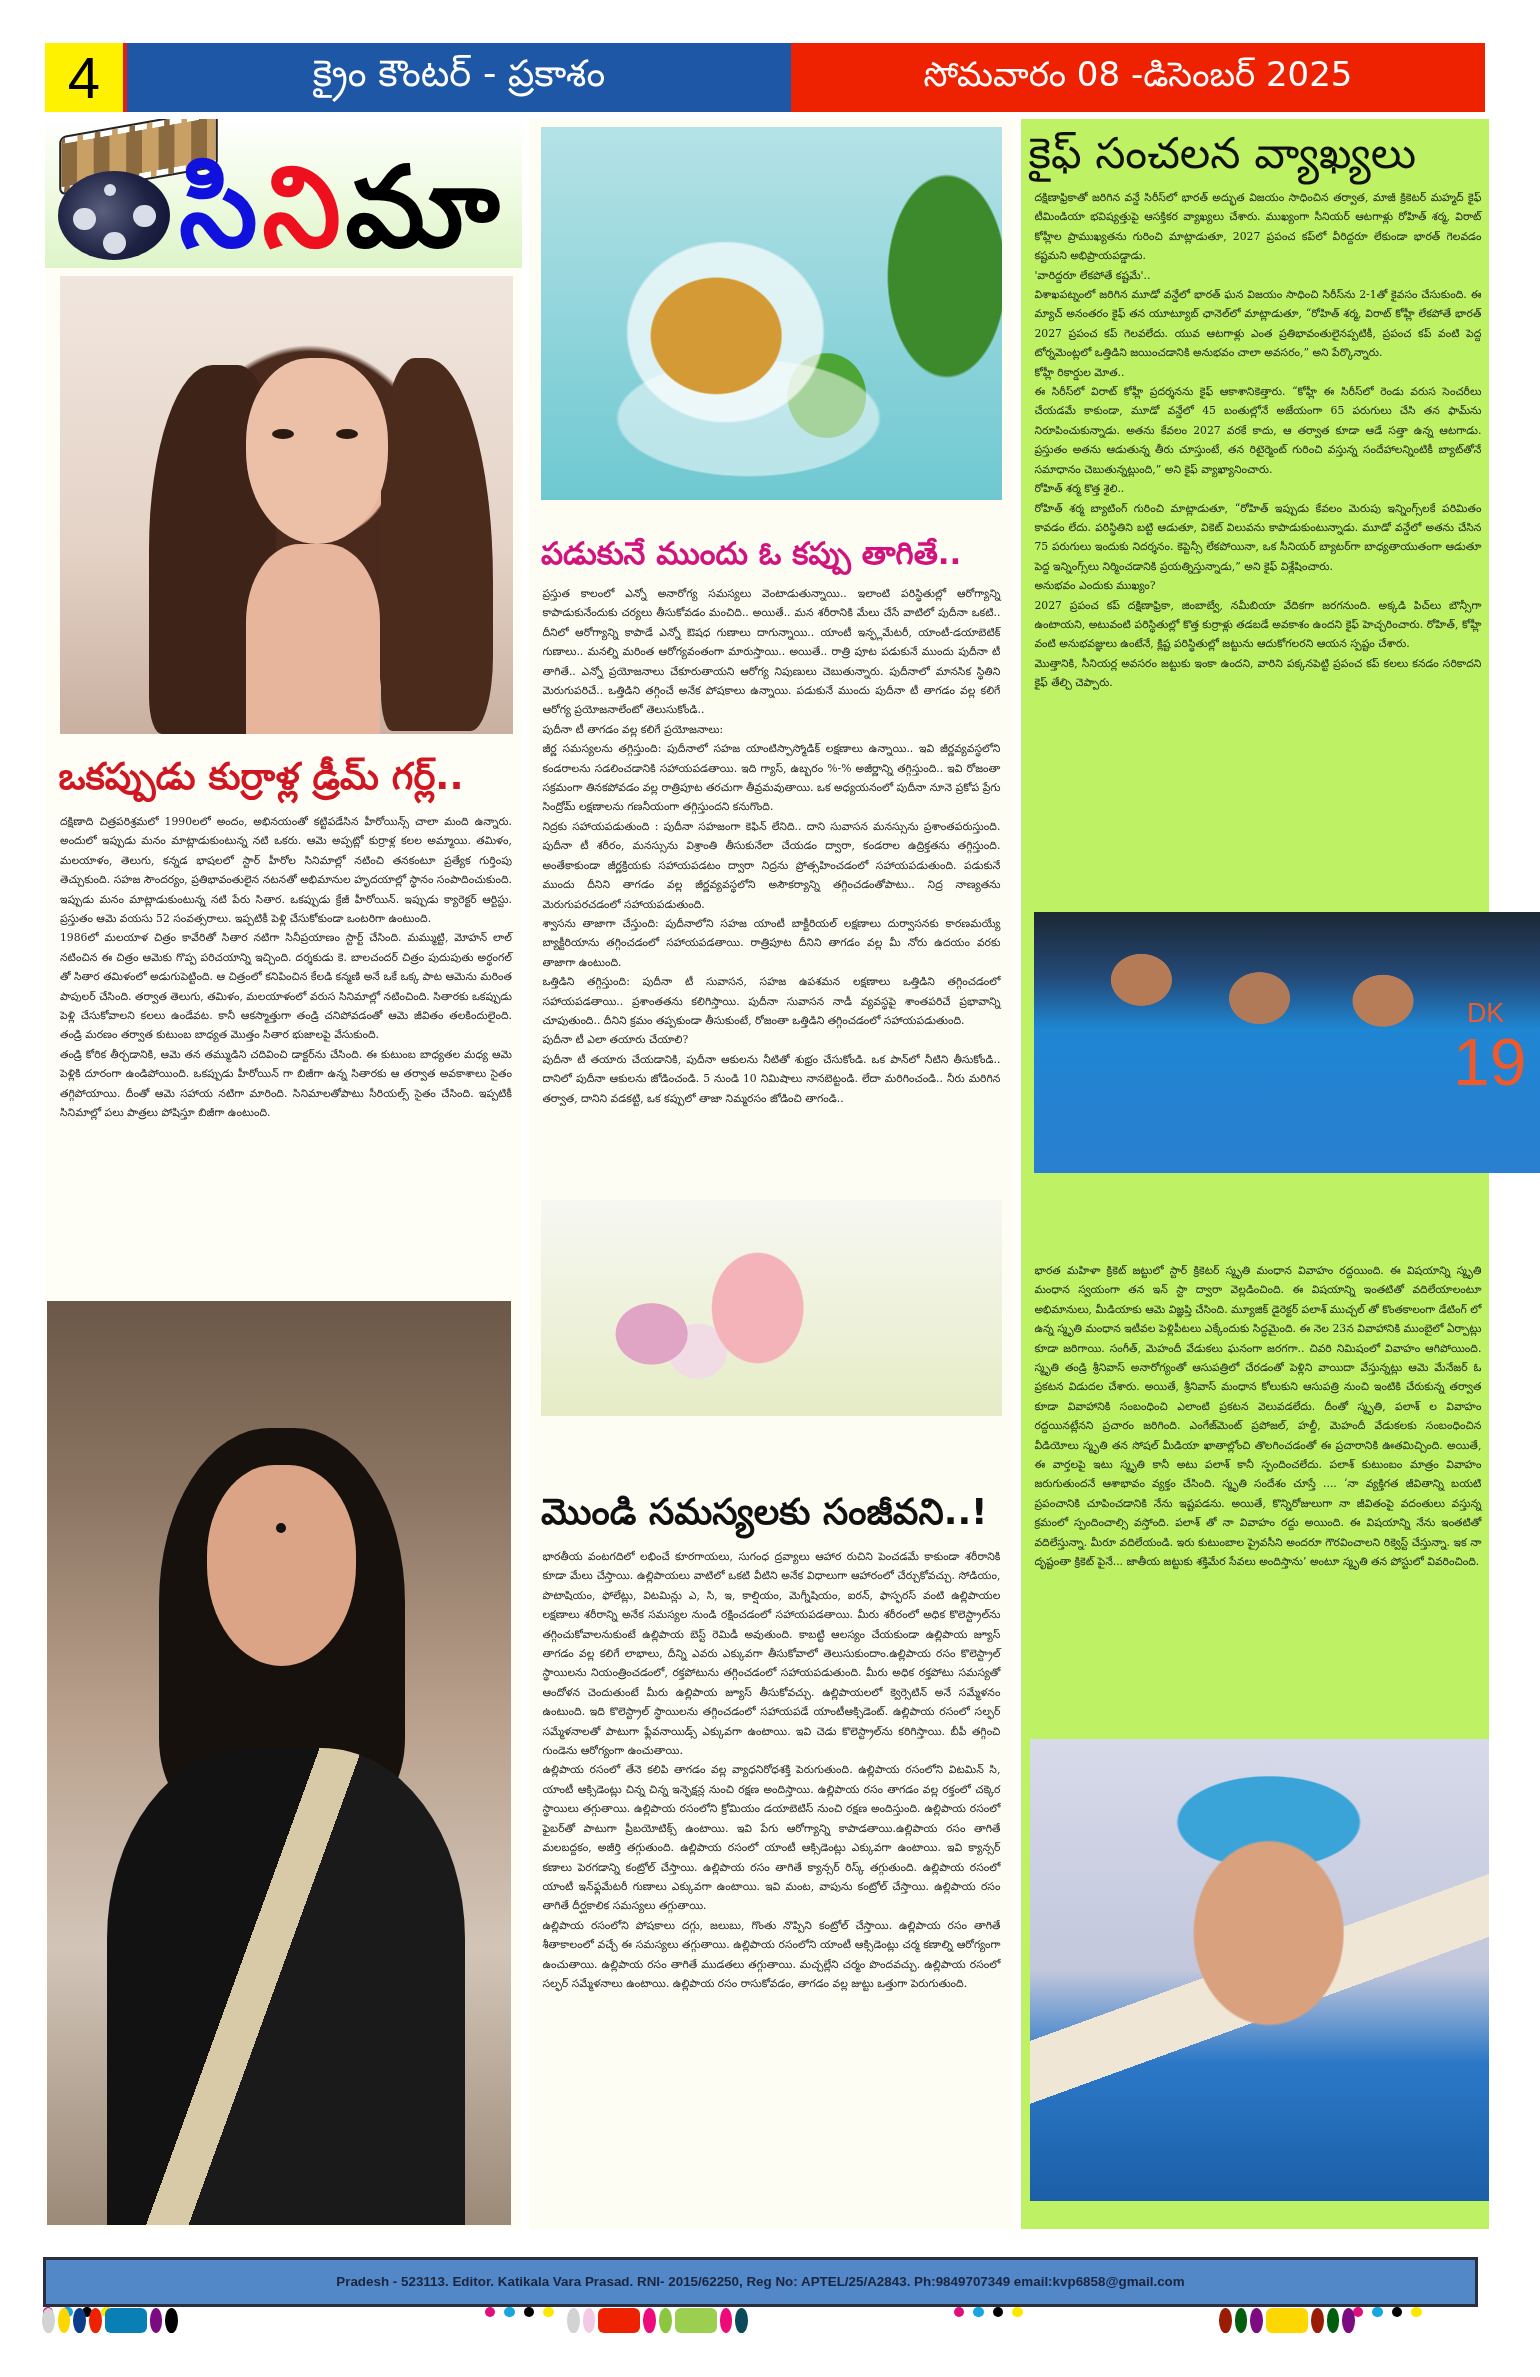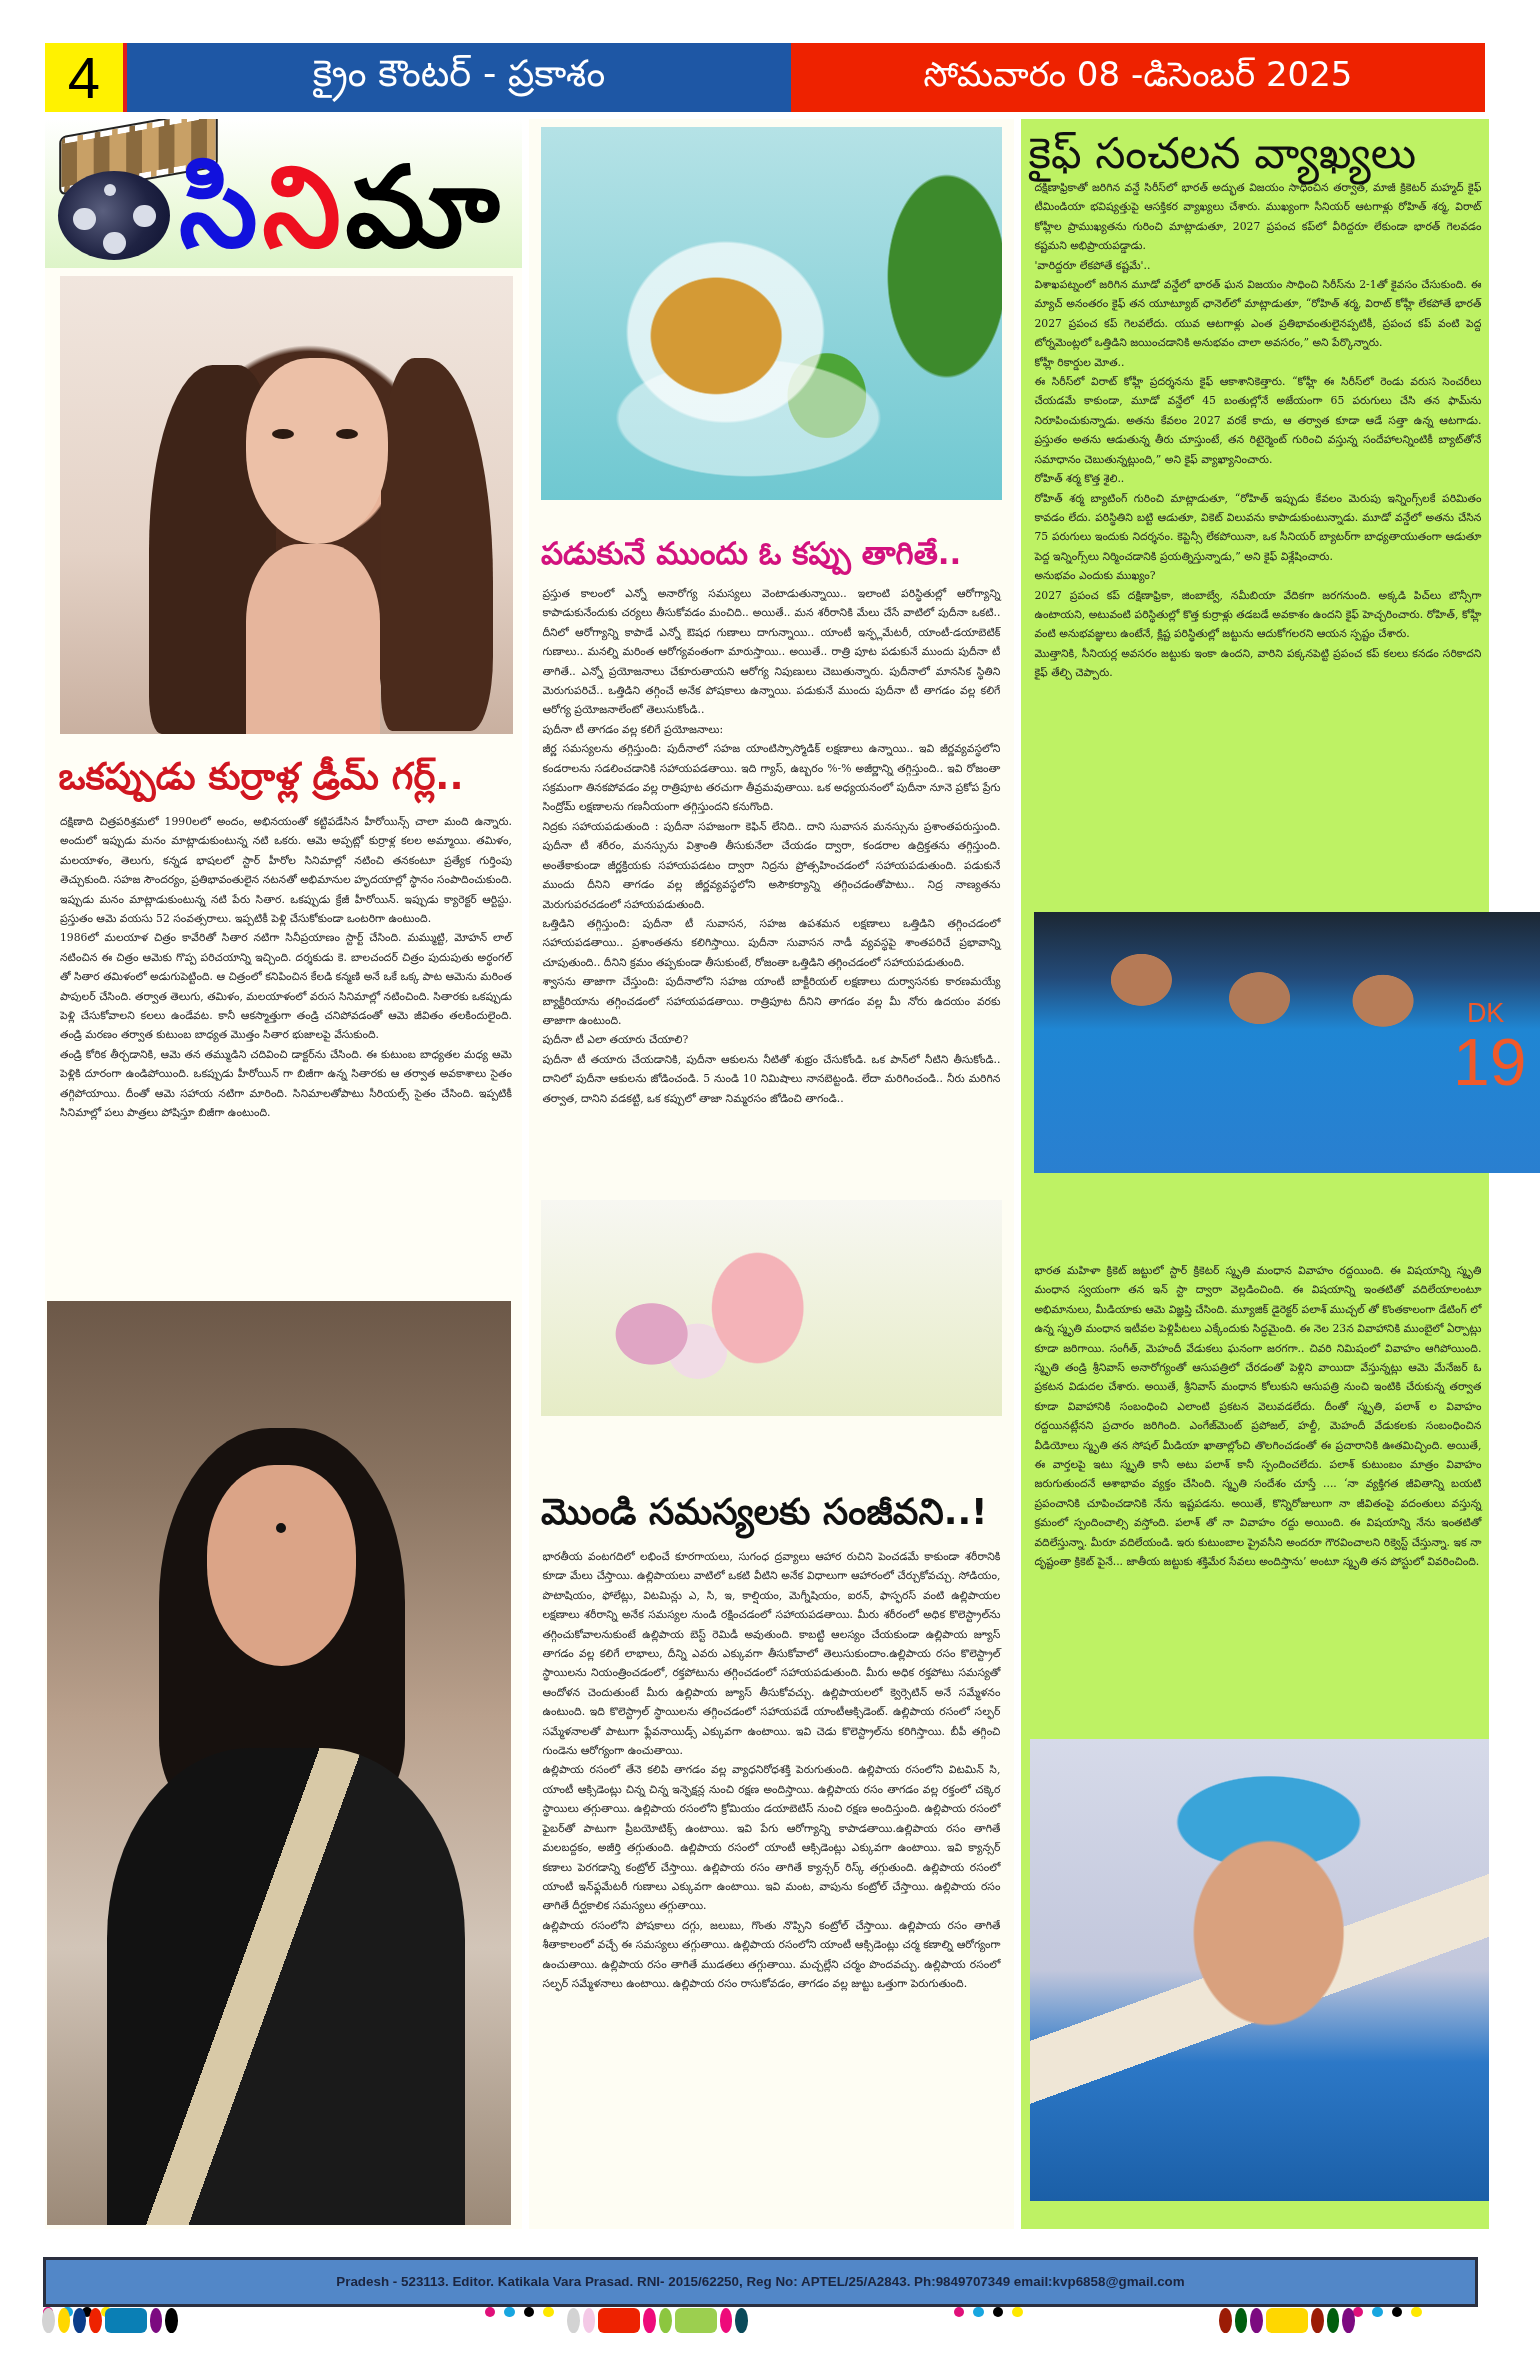--- a/index.html
+++ b/index.html
@@ -145,41 +145,41 @@
 <div class="col col-mid">
   <div class="photo ph-tea"></div>
 
   <div class="headline hl-pink" style="left:12px;top:417px;font-size:31px;">పడుకునే ముందు ఓ కప్పు తాగితే..</div>
 
   <div class="body" style="left:13.4px;top:465px;width:458px;">
     <p>ప్రస్తుత కాలంలో ఎన్నో అనారోగ్య సమస్యలు వెంటాడుతున్నాయి.. ఇలాంటి పరిస్థితుల్లో ఆరోగ్యాన్ని కాపాడుకునేందుకు చర్యలు తీసుకోవడం మంచిది.. అయితే.. మన శరీరానికి మేలు చేసే వాటిలో పుదీనా ఒకటి.. దీనిలో ఆరోగ్యాన్ని కాపాడే ఎన్నో ఔషధ గుణాలు దాగున్నాయి.. యాంటీ ఇన్ఫ్లమేటరీ, యాంటీ-డయాబెటిక్ గుణాలు.. మనల్ని మరింత ఆరోగ్యవంతంగా మారుస్తాయి.. అయితే.. రాత్రి పూట పడుకునే ముందు పుదీనా టీ తాగితే.. ఎన్నో ప్రయోజనాలు చేకూరుతాయని ఆరోగ్య నిపుణులు చెబుతున్నారు. పుదీనాలో మానసిక స్థితిని మెరుగుపరిచే.. ఒత్తిడిని తగ్గించే అనేక పోషకాలు ఉన్నాయి. పడుకునే ముందు పుదీనా టీ తాగడం వల్ల కలిగే ఆరోగ్య ప్రయోజనాలేంటో తెలుసుకోండి..</p>
     <p>పుదీనా టీ తాగడం వల్ల కలిగే ప్రయోజనాలు:</p>
     <p>జీర్ణ సమస్యలను తగ్గిస్తుంది: పుదీనాలో సహజ యాంటిస్పాస్మోడిక్ లక్షణాలు ఉన్నాయి.. ఇవి జీర్ణవ్యవస్థలోని కండరాలను సడలించడానికి సహాయపడతాయి. ఇది గ్యాస్, ఉబ్బరం %-% అజీర్ణాన్ని తగ్గిస్తుంది.. ఇవి రోజంతా సక్రమంగా తినకపోవడం వల్ల రాత్రిపూట తరచుగా తీవ్రమవుతాయి. ఒక అధ్యయనంలో పుదీనా నూనె ప్రకోప ప్రేగు సింద్రోమ్ లక్షణాలను గణనీయంగా తగ్గిస్తుందని కనుగొంది.</p>
     <p>నిద్రకు సహాయపడుతుంది : పుదీనా సహజంగా కెఫిన్ లేనిది.. దాని సువాసన మనస్సును ప్రశాంతపరుస్తుంది. పుదీనా టీ శరీరం, మనస్సును విశ్రాంతి తీసుకునేలా చేయడం ద్వారా, కండరాల ఉద్రిక్తతను తగ్గిస్తుంది. అంతేకాకుండా జీర్ణక్రియకు సహాయపడటం ద్వారా నిద్రను ప్రోత్సహించడంలో సహాయపడుతుంది. పడుకునే ముందు దీనిని తాగడం వల్ల జీర్ణవ్యవస్థలోని అసౌకర్యాన్ని తగ్గించడంతోపాటు.. నిద్ర నాణ్యతను మెరుగుపరచడంలో సహాయపడుతుంది.</p>
+    <p>శ్వాసను తాజాగా చేస్తుంది: పుదీనాలోని సహజ యాంటీ బాక్టీరియల్ లక్షణాలు దుర్వాసనకు కారణమయ్యే బ్యాక్టీరియాను తగ్గించడంలో సహాయపడతాయి. రాత్రిపూట దీనిని తాగడం వల్ల మీ నోరు ఉదయం వరకు తాజాగా ఉంటుంది.</p>
     <p>ఒత్తిడిని తగ్గిస్తుంది: పుదీనా టీ సువాసన, సహజ ఉపశమన లక్షణాలు ఒత్తిడిని తగ్గించడంలో సహాయపడతాయి.. ప్రశాంతతను కలిగిస్తాయి. పుదీనా సువాసన నాడీ వ్యవస్థపై శాంతపరిచే ప్రభావాన్ని చూపుతుంది.. దీనిని క్రమం తప్పకుండా తీసుకుంటే, రోజంతా ఒత్తిడిని తగ్గించడంలో సహాయపడుతుంది.</p>
-    <p>శ్వాసను తాజాగా చేస్తుంది: పుదీనాలోని సహజ యాంటీ బాక్టీరియల్ లక్షణాలు దుర్వాసనకు కారణమయ్యే బ్యాక్టీరియాను తగ్గించడంలో సహాయపడతాయి. రాత్రిపూట దీనిని తాగడం వల్ల మీ నోరు ఉదయం వరకు తాజాగా ఉంటుంది.</p>
     <p>పుదీనా టీ ఎలా తయారు చేయాలి?</p>
     <p>పుదీనా టీ తయారు చేయడానికి, పుదీనా ఆకులను నీటితో శుభ్రం చేసుకోండి. ఒక పాన్‌లో నీటిని తీసుకోండి.. దానిలో పుదీనా ఆకులను జోడించండి. 5 నుండి 10 నిమిషాలు నానబెట్టండి. లేదా మరిగించండి.. నీరు మరిగిన తర్వాత, దానిని వడకట్టి, ఒక కప్పులో తాజా నిమ్మరసం జోడించి తాగండి..</p>
   </div>
 
   <div class="photo ph-onion"></div>
 
   <div class="headline hl-black" style="left:12px;top:1372px;font-size:36px;">మొండి సమస్యలకు సంజీవని..!</div>
 
   <div class="body" style="left:13.4px;top:1428px;width:458px;">
     <p>భారతీయ వంటగదిలో లభించే కూరగాయలు, సుగంధ ద్రవ్యాలు ఆహార రుచిని పెంచడమే కాకుండా శరీరానికి కూడా మేలు చేస్తాయి. ఉల్లిపాయలు వాటిలో ఒకటి వీటిని అనేక విధాలుగా ఆహారంలో చేర్చుకోవచ్చు. సోడియం, పొటాషియం, ఫోలేట్లు, విటమిన్లు ఎ, సి, ఇ, కాల్షియం, మెగ్నీషియం, ఐరన్, ఫాస్ఫరస్ వంటి ఉల్లిపాయల లక్షణాలు శరీరాన్ని అనేక సమస్యల నుండి రక్షించడంలో సహాయపడతాయి. మీరు శరీరంలో అధిక కొలెస్ట్రాల్‌ను తగ్గించుకోవాలనుకుంటే ఉల్లిపాయ బెస్ట్ రెమిడీ అవుతుంది. కాబట్టి ఆలస్యం చేయకుండా ఉల్లిపాయ జ్యూస్ తాగడం వల్ల కలిగే లాభాలు, దీన్ని ఎవరు ఎక్కువగా తీసుకోవాలో తెలుసుకుందాం.ఉల్లిపాయ రసం కొలెస్ట్రాల్ స్థాయిలను నియంత్రించడంలో, రక్తపోటును తగ్గించడంలో సహాయపడుతుంది. మీరు అధిక రక్తపోటు సమస్యతో ఆందోళన చెందుతుంటే మీరు ఉల్లిపాయ జ్యూస్ తీసుకోవచ్చు. ఉల్లిపాయలలో క్వెర్సెటిన్ అనే సమ్మేళనం ఉంటుంది. ఇది కొలెస్ట్రాల్ స్థాయిలను తగ్గించడంలో సహాయపడే యాంటీఆక్సిడెంట్. ఉల్లిపాయ రసంలో సల్ఫర్ సమ్మేళనాలతో పాటుగా ఫ్లేవనాయిడ్స్ ఎక్కువగా ఉంటాయి. ఇవి చెడు కొలెస్ట్రాల్‌ను కరిగిస్తాయి. బీపీ తగ్గించి గుండెను ఆరోగ్యంగా ఉంచుతాయి.</p>
     <p>ఉల్లిపాయ రసంలో తేనె కలిపి తాగడం వల్ల వ్యాధనిరోధశక్తి పెరుగుతుంది. ఉల్లిపాయ రసంలోని విటమిన్ సి, యాంటీ ఆక్సిడెంట్లు చిన్న చిన్న ఇన్ఫెక్షన్ల నుంచి రక్షణ అందిస్తాయి. ఉల్లిపాయ రసం తాగడం వల్ల రక్తంలో చక్కెర స్థాయిలు తగ్గుతాయి. ఉల్లిపాయ రసంలోని క్రోమియం డయాబెటిస్ నుంచి రక్షణ అందిస్తుంది. ఉల్లిపాయ రసంలో ఫైబర్‌తో పాటుగా ప్రీబయోటిక్స్ ఉంటాయి. ఇవి పేగు ఆరోగ్యాన్ని కాపాడతాయి.ఉల్లిపాయ రసం తాగితే మలబద్దకం, అజీర్తి తగ్గుతుంది. ఉల్లిపాయ రసంలో యాంటీ ఆక్సిడెంట్లు ఎక్కువగా ఉంటాయి. ఇవి క్యాన్సర్ కణాలు పెరగడాన్ని కంట్రోల్ చేస్తాయి. ఉల్లిపాయ రసం తాగితే క్యాన్సర్ రిస్క్ తగ్గుతుంది. ఉల్లిపాయ రసంలో యాంటీ ఇన్‌ఫ్లమేటరీ గుణాలు ఎక్కువగా ఉంటాయి. ఇవి మంట, వాపును కంట్రోల్ చేస్తాయి. ఉల్లిపాయ రసం తాగితే దీర్ఘకాలిక సమస్యలు తగ్గుతాయి.</p>
     <p>ఉల్లిపాయ రసంలోని పోషకాలు దగ్గు, జలుబు, గొంతు నొప్పిని కంట్రోల్ చేస్తాయి. ఉల్లిపాయ రసం తాగితే శీతాకాలంలో వచ్చే ఈ సమస్యలు తగ్గుతాయి. ఉల్లిపాయ రసంలోని యాంటీ ఆక్సిడెంట్లు చర్మ కణాల్ని ఆరోగ్యంగా ఉంచుతాయి. ఉల్లిపాయ రసం తాగితే ముడతలు తగ్గుతాయి. మచ్చల్లేని చర్మం పొందవచ్చు. ఉల్లిపాయ రసంలో సల్ఫర్ సమ్మేళనాలు ఉంటాయి. ఉల్లిపాయ రసం రాసుకోవడం, తాగడం వల్ల జుట్టు ఒత్తుగా పెరుగుతుంది.</p>
   </div>
 </div>
 
 <div class="col col-right">
   <div class="headline hl-black" style="left:7.5px;top:10.4px;font-size:43px;font-weight:normal;font-family:'DejaVu Serif',serif;">కైఫ్ సంచలన వ్యాఖ్యలు</div>
 
-  <div class="body" style="left:13.4px;top:59px;width:447px;">
+  <div class="body" style="left:13.4px;top:69px;width:447px;">
     <p>దక్షిణాఫ్రికాతో జరిగిన వన్డే సిరీస్‌లో భారత్ అద్భుత విజయం సాధించిన తర్వాత, మాజీ క్రికెటర్ మహ్మద్ కైఫ్ టీమిండియా భవిష్యత్తుపై ఆసక్తికర వ్యాఖ్యలు చేశారు. ముఖ్యంగా సీనియర్ ఆటగాళ్లు రోహిత్ శర్మ, విరాట్ కోహ్లీల ప్రాముఖ్యతను గురించి మాట్లాడుతూ, 2027 ప్రపంచ కప్‌లో వీరిద్దరూ లేకుండా భారత్ గెలవడం కష్టమని అభిప్రాయపడ్డాడు.</p>
     <p>'వారిద్దరూ లేకపోతే కష్టమే'..</p>
     <p>విశాఖపట్నంలో జరిగిన మూడో వన్డేలో భారత్ ఘన విజయం సాధించి సిరీస్‌ను 2-1తో కైవసం చేసుకుంది. ఈ మ్యాచ్ అనంతరం కైఫ్ తన యూట్యూబ్ ఛానెల్‌లో మాట్లాడుతూ, “రోహిత్ శర్మ, విరాట్ కోహ్లీ లేకపోతే భారత్ 2027 ప్రపంచ కప్ గెలవలేదు. యువ ఆటగాళ్లు ఎంత ప్రతిభావంతులైనప్పటికీ, ప్రపంచ కప్ వంటి పెద్ద టోర్నమెంట్లలో ఒత్తిడిని జయించడానికి అనుభవం చాలా అవసరం,” అని పేర్కొన్నారు.</p>
     <p>కోహ్లీ రికార్డుల మోత..</p>
     <p>ఈ సిరీస్‌లో విరాట్ కోహ్లీ ప్రదర్శనను కైఫ్ ఆకాశానికెత్తారు. “కోహ్లీ ఈ సిరీస్‌లో రెండు వరుస సెంచరీలు చేయడమే కాకుండా, మూడో వన్డేలో 45 బంతుల్లోనే అజేయంగా 65 పరుగులు చేసి తన ఫామ్‌ను నిరూపించుకున్నాడు. అతను కేవలం 2027 వరకే కాదు, ఆ తర్వాత కూడా ఆడే సత్తా ఉన్న ఆటగాడు. ప్రస్తుతం అతను ఆడుతున్న తీరు చూస్తుంటే, తన రిటైర్మెంట్ గురించి వస్తున్న సందేహాలన్నింటికీ బ్యాట్‌తోనే సమాధానం చెబుతున్నట్లుంది,” అని కైఫ్ వ్యాఖ్యానించారు.</p>
     <p>రోహిత్ శర్మ కొత్త శైలి..</p>
     <p>రోహిత్ శర్మ బ్యాటింగ్ గురించి మాట్లాడుతూ, “రోహిత్ ఇప్పుడు కేవలం మెరుపు ఇన్నింగ్స్‌లకే పరిమితం కావడం లేదు. పరిస్థితిని బట్టి ఆడుతూ, వికెట్ విలువను కాపాడుకుంటున్నాడు. మూడో వన్డేలో అతను చేసిన 75 పరుగులు ఇందుకు నిదర్శనం. కెప్టెన్సీ లేకపోయినా, ఒక సీనియర్ బ్యాటర్‌గా బాధ్యతాయుతంగా ఆడుతూ పెద్ద ఇన్నింగ్స్‌లు నిర్మించడానికి ప్రయత్నిస్తున్నాడు,” అని కైఫ్ విశ్లేషించారు.</p>
     <p>అనుభవం ఎందుకు ముఖ్యం?</p>
     <p>2027 ప్రపంచ కప్ దక్షిణాఫ్రికా, జింబాబ్వే, నమీబియా వేదికగా జరగనుంది. అక్కడి పిచ్‌లు బౌన్సీగా ఉంటాయని, అటువంటి పరిస్థితుల్లో కొత్త కుర్రాళ్లు తడబడే అవకాశం ఉందని కైఫ్ హెచ్చరించారు. రోహిత్, కోహ్లీ వంటి అనుభవజ్ఞులు ఉంటేనే, క్లిష్ట పరిస్థితుల్లో జట్టును ఆదుకోగలరని ఆయన స్పష్టం చేశారు.</p>
     <p>మొత్తానికి, సీనియర్ల అవసరం జట్టుకు ఇంకా ఉందని, వారిని పక్కనపెట్టి ప్రపంచ కప్ కలలు కనడం సరికాదని కైఫ్ తేల్చి చెప్పారు.</p>

